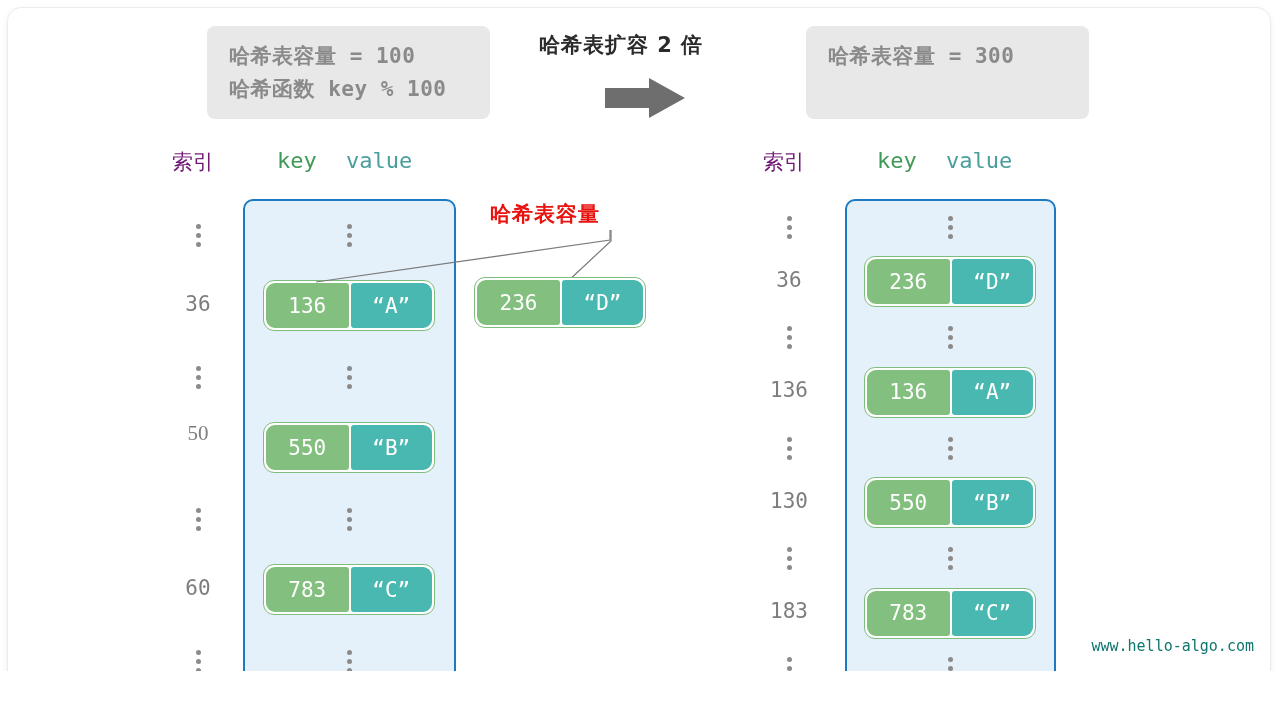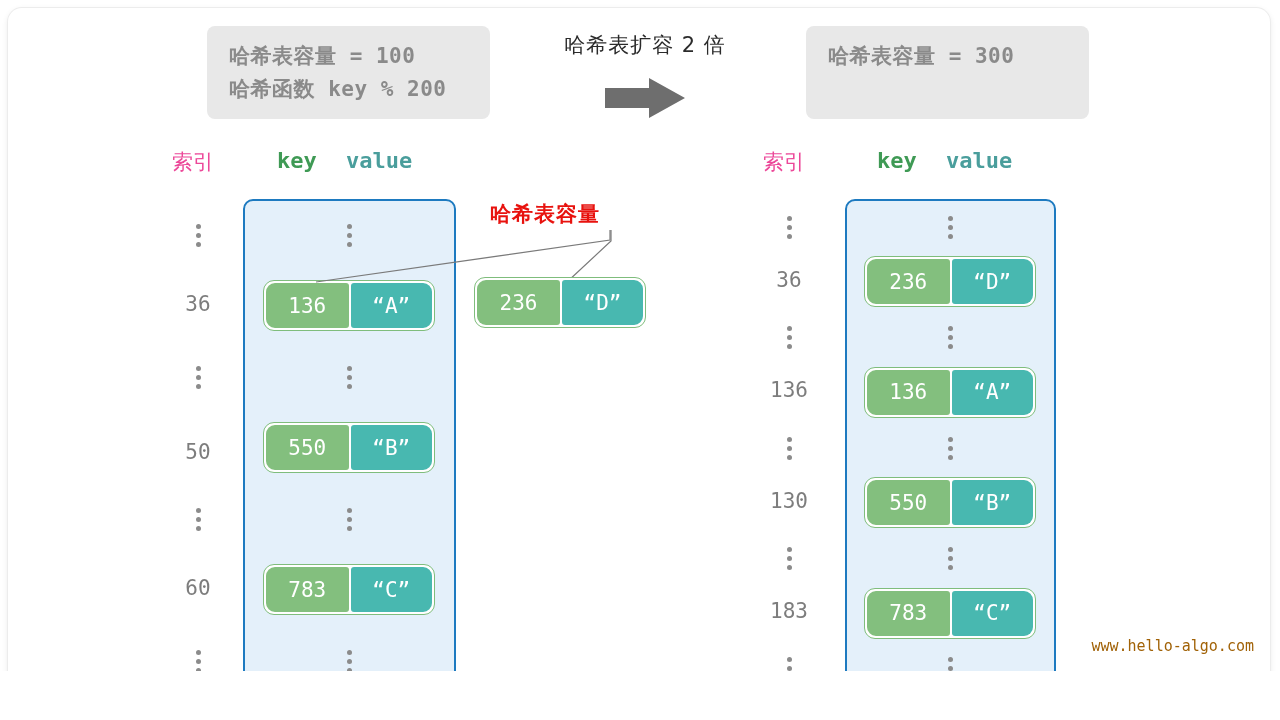--- a/index.html
+++ b/index.html
@@ -44,51 +44,50 @@
     white-space: pre;
     line-height: 1.55;
     letter-spacing: 0.5px;
   }
   #formula-left  { left: 207px; top: 26px; width: 283px; height: 93px; }
   #formula-right { left: 806px; top: 26px; width: 283px; height: 93px; }
 
   
   #transform-title {
     position: absolute;
-    left: 520px;
+    left: 496px;
     top: 31px;
     width: 250px;
     text-align: center;
     font-size: 21px;
-    font-weight: normal;
+    font-weight: bold;
     color: #2b2b2b;
     letter-spacing: 1px;
     white-space: pre;
   }
   #transform-arrow {
     position: absolute;
     left: 605px;
     top: 78px;
     width: 80px;
     height: 40px;
   }
 
   
   .col-head-index {
     position: absolute;
     font-size: 21px;
-    color: #ec4899;
+    color: #701a75;
     white-space: pre;
   }
   .col-head-kv {
     position: absolute;
     font-family: "DejaVu Sans Mono", "Liberation Mono", monospace;
     font-size: 22px;
     white-space: pre;
-    font-weight: bold;
   }
   .kv-key   { color: #3f9a55; }
   .kv-value { color: #4a9e9c; }
 
   
   .bucket {
     position: absolute;
     background: #e4f0fa;
     border: 2px solid #1d7ac0;
     border-radius: 10px;
@@ -168,33 +167,33 @@
     pointer-events: none;
   }
 
   
   #watermark {
     position: absolute;
     right: 26px;
     bottom: 16px;
     font-family: "DejaVu Sans Mono", "Liberation Mono", monospace;
     font-size: 15px;
-    color: #a16207;
+    color: #0f766e;
     white-space: pre;
   }
 </style>
 </head>
 <body>
 
 <div id="canvas">
   <div class="frame"></div>
 
   <div class="formula-box" id="formula-left">
     <div class="formula-line">哈希表容量 = 100</div>
-    <div class="formula-line">哈希函数 key % 200</div>
+    <div class="formula-line">哈希函数 key % 100</div>
   </div>
 
   <div id="transform-title">哈希表扩容 2 倍</div>
   <div id="transform-arrow">
     <svg width="80" height="40" viewBox="0 0 80 40">
       <polygon points="0,10 44,10 44,0 80,20 44,40 44,30 0,30" fill="#6e6e6e"></polygon>
     </svg>
   </div>
 
   <div class="formula-box" id="formula-right">
@@ -232,21 +231,21 @@
       <div class="dots" style="left: 195px; top: 365.5px;">
         <i></i>
         <i></i>
         <i></i>
       </div>
       <div class="dots" style="left: 346px; top: 365.5px;">
         <i></i>
         <i></i>
         <i></i>
       </div>
-      <div class="index-label" style="left: 148px; top: 440px; width: 100px;">50</div>
+      <div class="index-label" style="left: 148px; top: 421px; width: 100px; font-family: Liberation Serif, serif;">50</div>
       <div class="pair" style="left: 263px; top: 422px; width: 172px; height: 51px;">
         <div class="cell cell-key" style="width: 83px;">550</div>
         <div class="cell cell-val" style="width: 82px;">“B”</div>
       </div>
       <div class="dots" style="left: 195px; top: 507.5px;">
         <i></i>
         <i></i>
         <i></i>
       </div>
       <div class="dots" style="left: 346px; top: 507.5px;">

